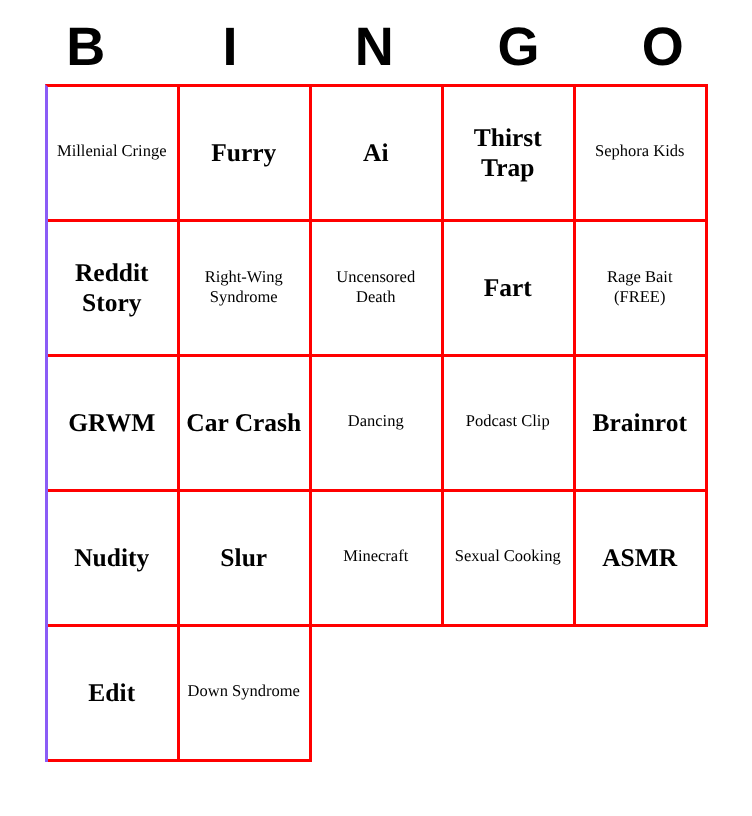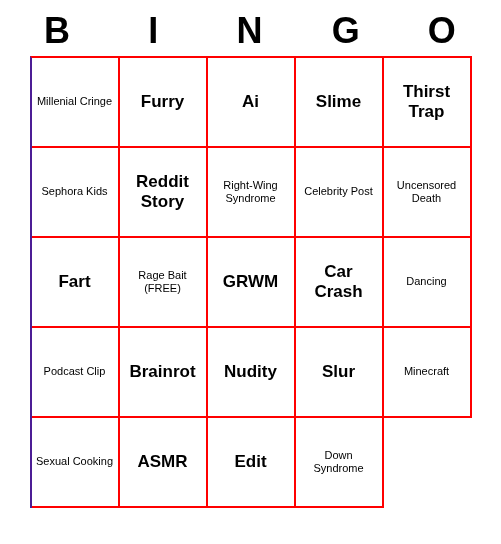--- a/index.html
+++ b/index.html
@@ -24,22 +24,23 @@
       letter-spacing: 2px;
     }
     .bingo-title span {
       width: 88px;
       text-align: center;
     }
     .bingo-grid {
       display: grid;
       grid-template-columns: repeat(5, 88px);
       grid-template-rows: repeat(5, 90px);
-      border-left: 2px solid #4c1d95;
+      border-left: 2px solid #8b5cf6;
       border-top: 2px solid red;
+      font-family: Liberation Serif, serif;
     }
     .cell {
       border-right: 2px solid red;
       border-bottom: 2px solid red;
       display: flex;
       align-items: center;
       justify-content: center;
       text-align: center;
       padding: 4px;
       font-size: 13px;
@@ -65,26 +66,24 @@
   <span>I</span>
   <span>N</span>
   <span>G</span>
   <span>O</span>
 </div>
 
 <div class="bingo-grid" id="grid">
 <div class="cell small">Millenial Cringe</div>
     <div class="cell large">Furry</div>
     <div class="cell large">Ai</div>
-    <div class="cell medium">Slime</div>
     <div class="cell medium">Thirst Trap</div>
     <div class="cell small">Sephora Kids</div>
     <div class="cell medium">Reddit Story</div>
     <div class="cell small">Right-Wing Syndrome</div>
-    <div class="cell small">Celebrity Post</div>
     <div class="cell small">Uncensored Death</div>
     <div class="cell large">Fart</div>
     <div class="cell small">Rage Bait (FREE)</div>
     <div class="cell medium">GRWM</div>
     <div class="cell large">Car Crash</div>
     <div class="cell small">Dancing</div>
     <div class="cell small">Podcast Clip</div>
     <div class="cell medium">Brainrot</div>
     <div class="cell medium">Nudity</div>
     <div class="cell large">Slur</div>

